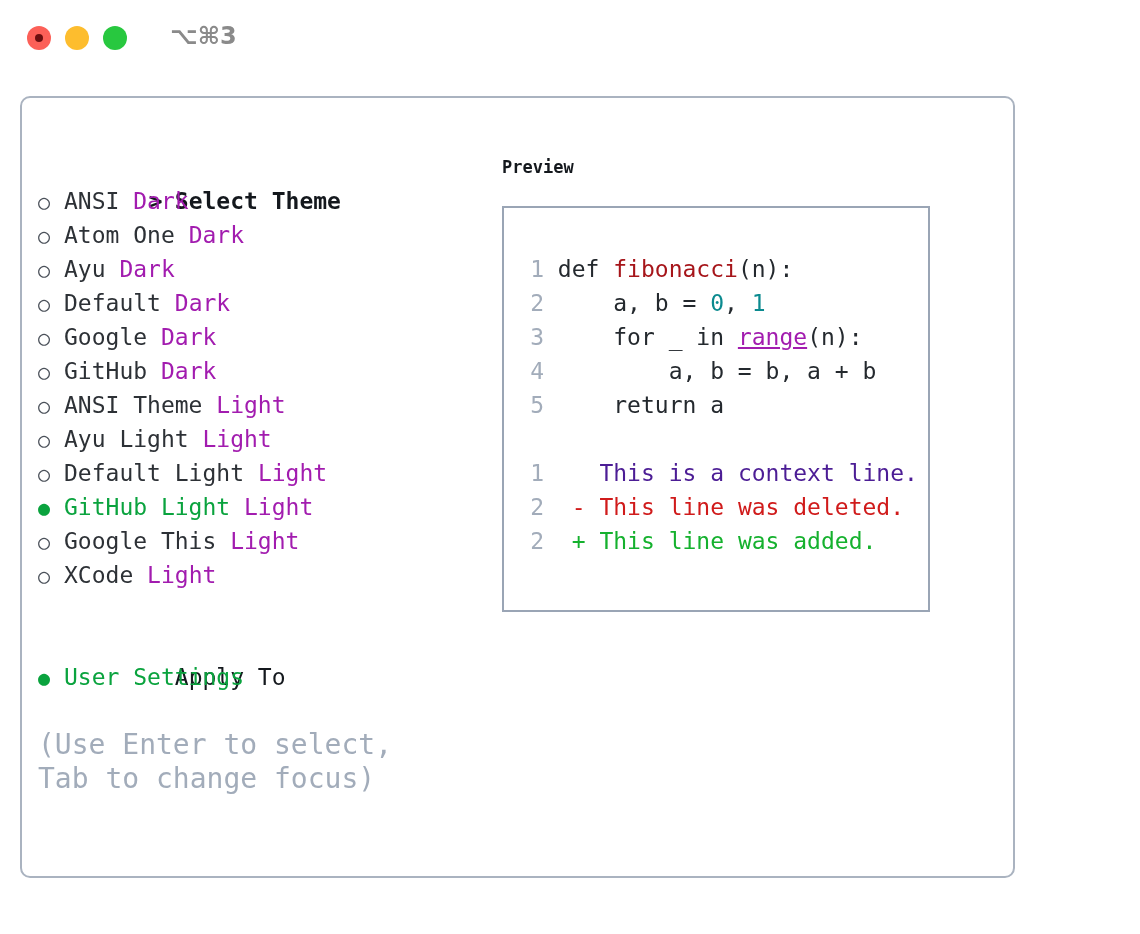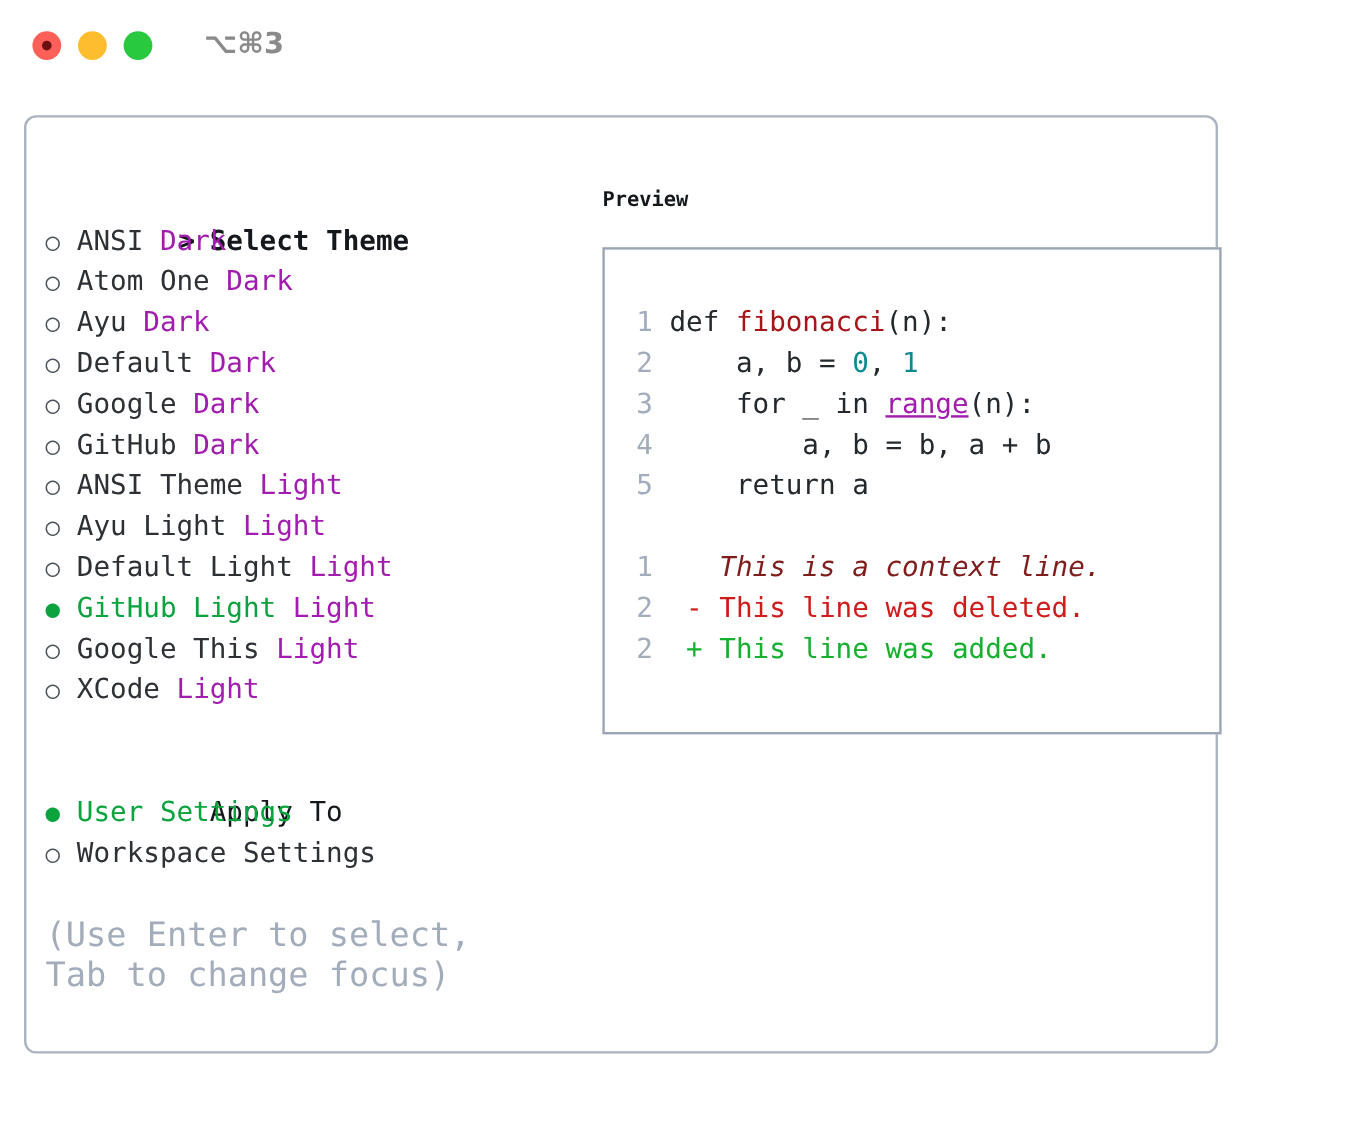--- a/index.html
+++ b/index.html
@@ -139,21 +139,21 @@
   }
   .preview-title {
     font-size: 17px;
     font-weight: 700;
     line-height: 34px;
     color: #14181d;
     white-space: pre;
   }
   .preview-box {
     margin-top: 22px;
-    width: 516px;
+    width: 428px;
     height: 406px;
     border: 2px solid #9aa5b5;
     box-sizing: border-box;
     background: #ffffff;
     position: relative;
   }
   .code {
     position: absolute;
     left: 16px;
     top: 44px;
@@ -167,21 +167,21 @@
     text-align: right;
     color: #a2acba;
   }
   .cl { display: block; height: 34px; }
   .cl.blank { color: transparent; }
 
   .t-plain  { color: #24292e; }
   .t-func   { color: #a6151a; }
   .t-num    { color: #0b8a8f; }
   .t-builtin{ color: #a21caf; text-decoration: underline; }
-  .t-ctx    { color: #7f1d1d; font-style: italic; }
+  .t-ctx    { color: #4c1d95; }
   .t-del    { color: #d01b1b; }
   .t-add    { color: #15b12e; }
 </style>
 </head>
 <body>
 
 <div class="window">
 
   <div class="titlebar">
     <div class="traffic">
@@ -218,21 +218,20 @@
         </div>
 
       <div class="spacer"></div>
 
       <div class="row apply-hdr">
         <span class="marker">&nbsp;</span><span>Apply To</span>
       </div>
 
       <div id="apply-rows">
           <div class="row sel"><span class="marker">●</span><span>User Settings</span></div>
-          <div class="row unsel"><span class="marker">○</span><span>Workspace Settings</span></div>
         </div>
 
       <div class="hint">(Use Enter to select, Tab to change focus)</div>
     </div>
 
     <div class="right-col">
       <div class="preview-title">Preview</div>
 
       <div class="preview-box">
         <div class="code" id="code-block"><span class="cl"><span class="ln">1</span> <span class="t-plain">def </span><span class="t-func">fibonacci</span><span class="t-plain">(n):</span></span><span class="cl"><span class="ln">2</span> <span class="t-plain">    a, b = </span><span class="t-num">0</span><span class="t-plain">, </span><span class="t-num">1</span></span><span class="cl"><span class="ln">3</span> <span class="t-plain">    for _ in </span><span class="t-builtin">range</span><span class="t-plain">(n):</span></span><span class="cl"><span class="ln">4</span> <span class="t-plain">        a, b = b, a + b</span></span><span class="cl"><span class="ln">5</span> <span class="t-plain">    return a</span></span><span class="cl blank">.</span><span class="cl"><span class="ln">1</span>  <span class="t-ctx"> </span><span class="t-ctx"> This is a context line.</span></span><span class="cl"><span class="ln">2</span>  <span class="t-del">-</span><span class="t-del"> This line was deleted.</span></span><span class="cl"><span class="ln">2</span>  <span class="t-add">+</span><span class="t-add"> This line was added.</span></span></div>

